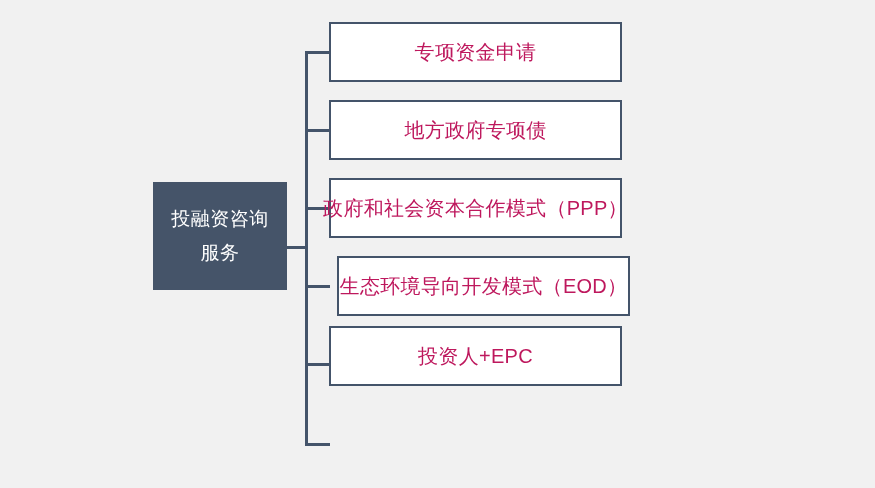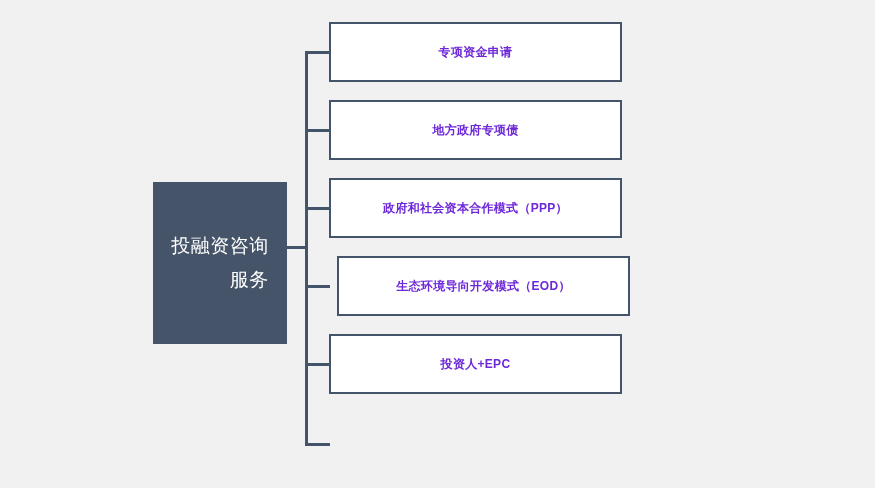--- a/index.html
+++ b/index.html
@@ -21,27 +21,27 @@
     height: 488px;
     background: #f1f1f1;
   }
 
   
   .root-node {
     position: absolute;
     left: 153px;
     top: 182px;
     width: 134px;
-    height: 162px;
+    height: 108px;
     background: #455469;
     color: #ffffff;
     display: flex;
     align-items: center;
     justify-content: center;
-    text-align: right;
+    text-align: center;
     box-sizing: border-box;
     padding: 18px 12px;
   }
   .root-label {
     font-size: 19px;
     line-height: 34px;
     font-weight: 400;
     letter-spacing: 0.5px;
     color: #ffffff;
     white-space: pre-line;
@@ -79,23 +79,23 @@
     background: #ffffff;
     border: 2px solid #44546a;
     box-sizing: border-box;
     display: flex;
     align-items: center;
     justify-content: center;
     text-align: center;
     padding: 0 10px;
   }
   .child-label {
-    font-size: 12px;
-    font-weight: bold;
-    color: #6d28d9;
+    font-size: 20px;
+    font-weight: normal;
+    color: #be185d;
     line-height: 20px;
     letter-spacing: 0.3px;
     white-space: nowrap;
   }
 </style>
 </head>
 <body>
 
 <div id="diagram">
 
@@ -119,17 +119,17 @@
   </div>
   <div class="child-node" style="top:100px;">
     <span class="child-label">地方政府专项债</span>
   </div>
   <div class="child-node" style="top:178px;">
     <span class="child-label">政府和社会资本合作模式（PPP）</span>
   </div>
   <div class="child-node" style="top:256px;margin-left:8px;">
     <span class="child-label">生态环境导向开发模式（EOD）</span>
   </div>
-  <div class="child-node" style="top:334px;">
+  <div class="child-node" style="top:326px;">
     <span class="child-label">投资人+EPC</span>
   </div>
 
 </div>
 
 </body></html>

